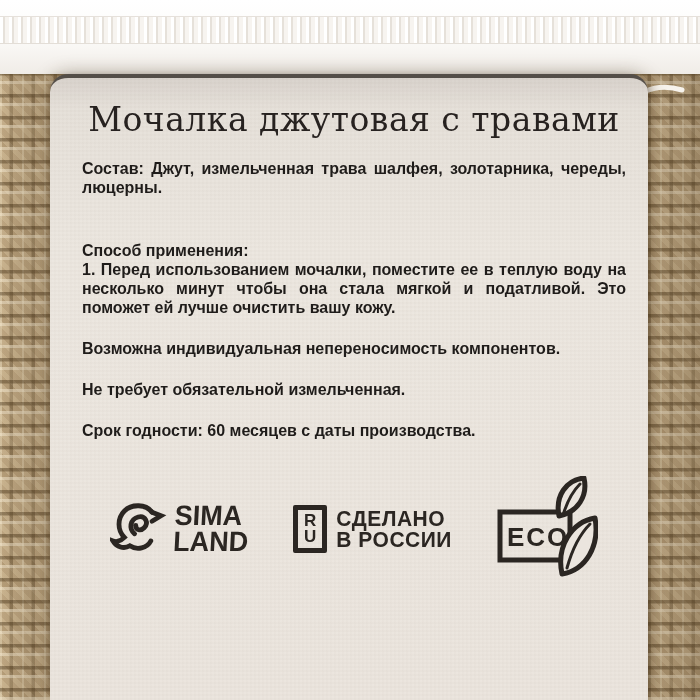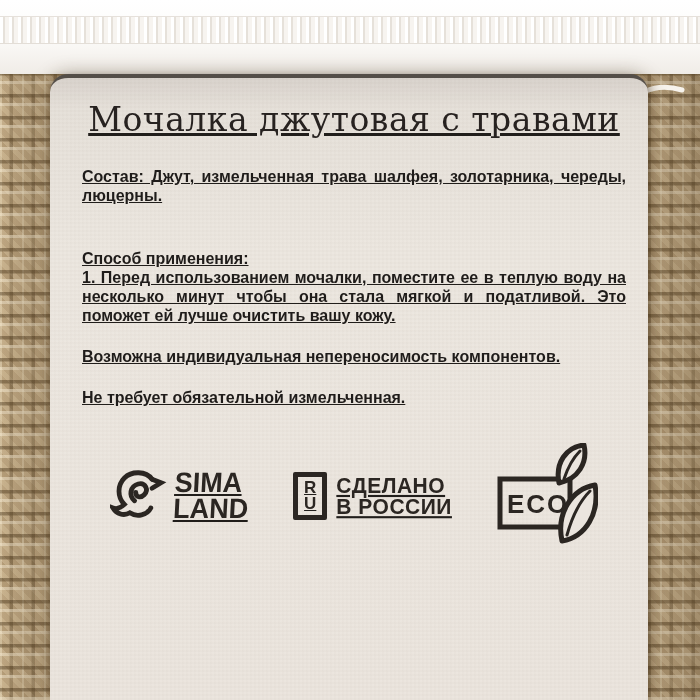--- a/index.html
+++ b/index.html
@@ -35,27 +35,27 @@
   .card{position:absolute;left:50px;top:74px;width:598px;height:626px;box-sizing:border-box;
     padding:22px 22px 0 32px;
     background:
       repeating-linear-gradient(0deg, rgba(120,100,80,.025) 0 2px, rgba(0,0,0,0) 2px 4px),
       repeating-linear-gradient(90deg, rgba(120,100,80,.02) 0 2px, rgba(0,0,0,0) 2px 4px),
       linear-gradient(180deg,#d9d3cd 0%,#e6e1da 5%,#ece7e0 28%,#ebe5de 100%);
     border-top:4px solid #544e48;
     border-radius:18px 18px 0 0;
     box-shadow:0 0 18px rgba(70,52,28,.40), -7px 0 10px -6px rgba(70,52,28,.45),
                7px 0 10px -6px rgba(70,52,28,.45);
-    color:#211e1b;text-decoration:underline;}
+    color:#211e1b;}
 
   .title{font-family:"DejaVu Serif",serif;font-size:33px;line-height:1.24;
     text-align:center;letter-spacing:.5px;color:#272220;}
   .body{font-size:16px;font-weight:bold;line-height:19px;text-align:justify;
     margin:0;color:#1f1c1a;}
-  .comp{margin-top:26px;}
+  .comp{margin-top:18px;}
   .manu{margin-top:12px;}
   .usage{margin-top:44px;}
   .gap{margin-top:22px;}
 
   
   .logos{display:flex;justify-content:center;align-items:center;gap:44px;margin-top:36px;}
   .logo{display:flex;align-items:center;color:#2b2622;}
   .sima-text{font-weight:bold;font-size:27px;line-height:.92;letter-spacing:0;
     transform:skewX(-3deg) scaleY(1.04);margin-left:4px;}
   .ru-badge{border:5px solid #2b2622;border-radius:2px;padding:3px 6px;
@@ -87,20 +87,21 @@
     <p class="body comp">Состав: Джут, измельченная трава шалфея, золотарника, череды, люцерны.</p>
 
 
     <div class="usage">
       <div class="body">Способ применения:</div>
       <div class="body">1. Перед использованием мочалки, поместите ее в теплую воду на несколько минут чтобы она стала мягкой и податливой. Это поможет ей лучше очистить вашу кожу.</div>
     </div>
 
     <p class="body gap">Возможна индивидуальная непереносимость компонентов.</p>
     <p class="body gap">Не требует обязательной измельченная.</p>
+    <p class="body gap">Срок годности: 60 месяцев с даты производства.</p>
 
     <div class="logos">
 
       <div class="logo">
         <svg width="60" height="62" viewBox="0 0 100 100">
           <g fill="none" stroke="#2b2622" stroke-width="8" stroke-linecap="round">
             <path d="M70 22 C60 8 36 8 24 20 C12 32 12 52 24 64 C18 70 10 72 5 70 C11 80 23 84 33 78 C45 86 62 82 68 70"></path>
             <path d="M70 22 L85 28 L70 37"></path>
             <path d="M41 58 C31 50 33 34 47 30 C59 27 65 40 57 48 C51 54 43 52 43 44"></path>
           </g>

